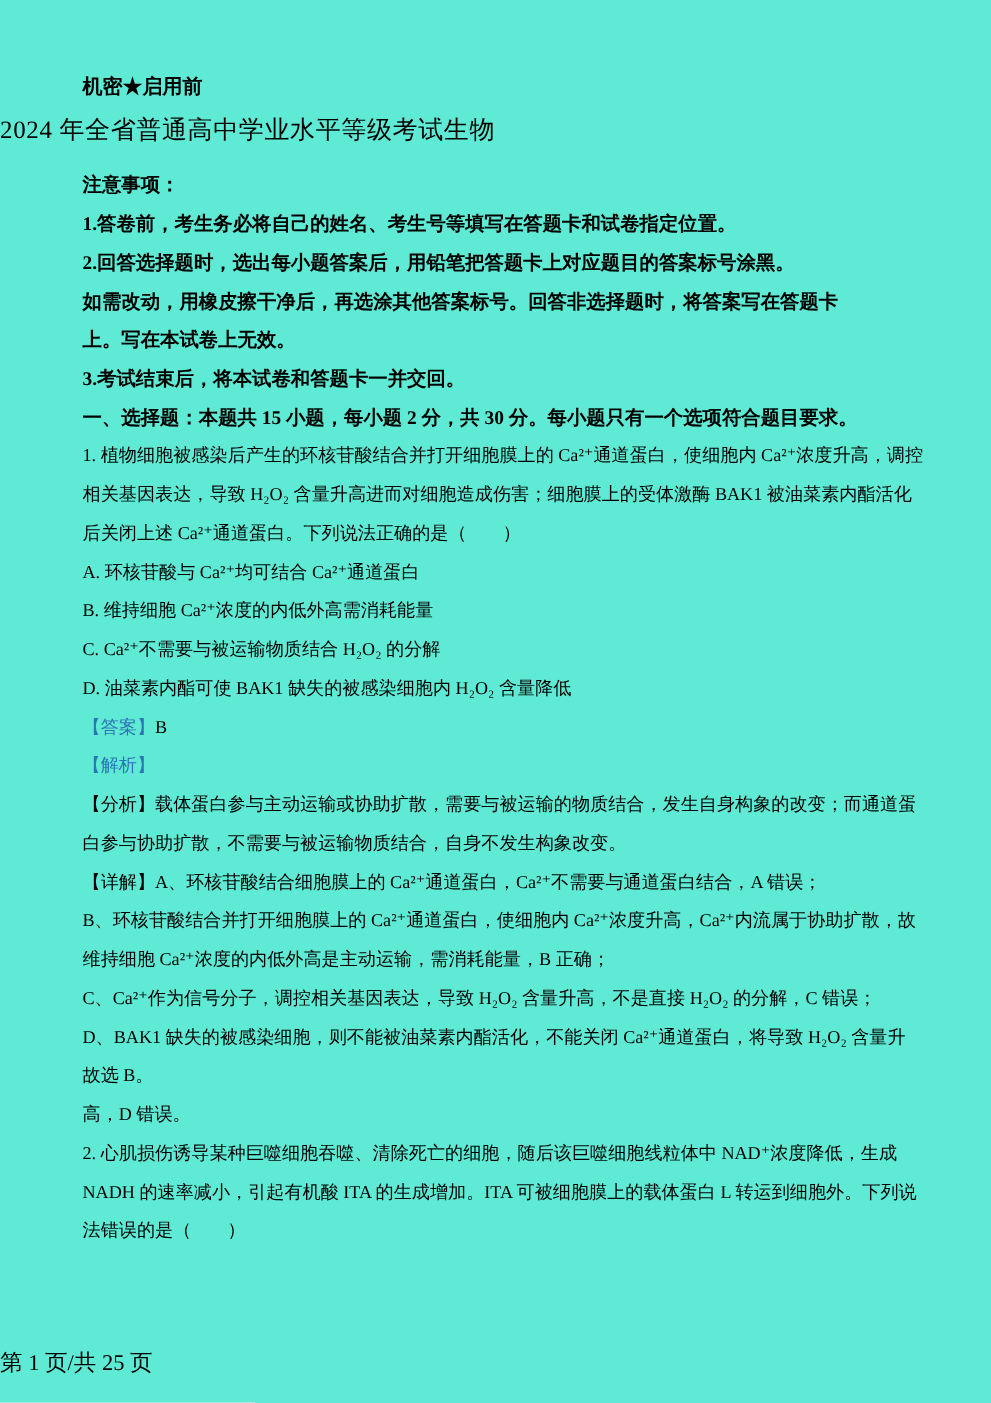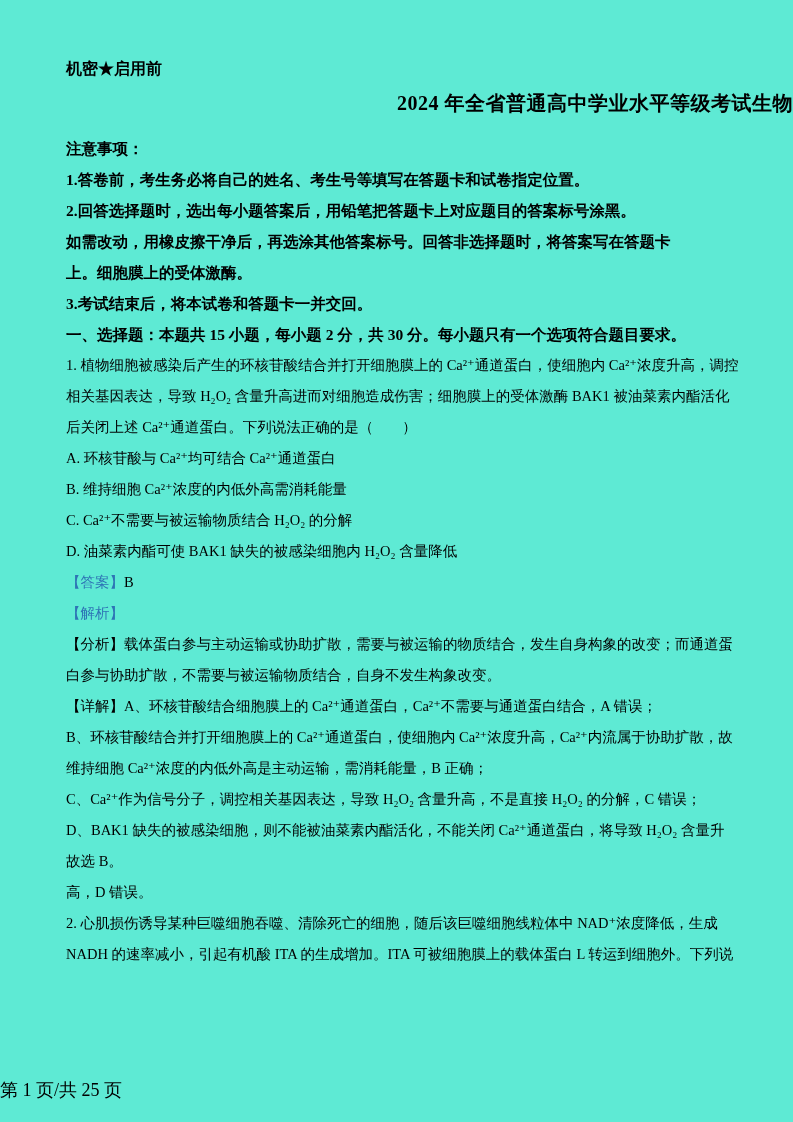--- a/index.html
+++ b/index.html
@@ -12,22 +12,22 @@
     font-family:"Liberation Serif","DejaVu Serif",serif;
     overflow:hidden;
   }
   .confidential{
     position:absolute;left:66px;top:59px;
     font-size:16px;font-weight:bold;
     white-space:nowrap;
   }
   .title{
     position:absolute;left:0;top:90px;width:100%;
-    text-align:right;
-    font-size:20px;font-weight:bold;
+    text-align:left;
+    font-size:20px;font-weight:normal;
     letter-spacing:0.5px;
     white-space:nowrap;
   }
   .body-text{
     position:absolute;left:66px;top:133px;width:663px;
     font-size:14.5px;line-height:31px;
   }
   .body-text div{white-space:nowrap;}
   .bold-block{font-weight:bold;font-size:15.5px;}
   .blue{color:#2e74b5;}
@@ -49,21 +49,21 @@
 
     <div class="bold-block">注意事项：</div>
 
     <div class="bold-block">
         <div>1.答卷前，考生务必将自己的姓名、考生号等填写在答题卡和试卷指定位置。</div>
       </div>
 
     <div class="bold-block">
         <div>2.回答选择题时，选出每小题答案后，用铅笔把答题卡上对应题目的答案标号涂黑。</div>
         <div>如需改动，用橡皮擦干净后，再选涂其他答案标号。回答非选择题时，将答案写在答题卡</div>
-        <div>上。细胞膜上的受体激酶。</div>
+        <div>上。写在本试卷上无效。</div>
       </div>
 
     <div class="bold-block">
         <div>3.考试结束后，将本试卷和答题卡一并交回。</div>
       </div>
 
     <div class="bold-block">一、选择题：本题共 15 小题，每小题 2 分，共 30 分。每小题只有一个选项符合题目要求。</div>
 
     <div>
         <div>1. 植物细胞被感染后产生的环核苷酸结合并打开细胞膜上的 Ca²⁺通道蛋白，使细胞内 Ca²⁺浓度升高，调控</div>
@@ -98,19 +98,20 @@
         <div>维持细胞 Ca²⁺浓度的内低外高是主动运输，需消耗能量，B 正确；</div>
         <div>C、Ca²⁺作为信号分子，调控相关基因表达，导致 H₂O₂ 含量升高，不是直接 H₂O₂ 的分解，C 错误；</div>
         <div>D、BAK1 缺失的被感染细胞，则不能被油菜素内酯活化，不能关闭 Ca²⁺通道蛋白，将导致 H₂O₂ 含量升</div>
         <div>故选 B。</div>
         <div>高，D 错误。</div>
       </div>
 
     <div>
         <div>2. 心肌损伤诱导某种巨噬细胞吞噬、清除死亡的细胞，随后该巨噬细胞线粒体中 NAD⁺浓度降低，生成</div>
         <div>NADH 的速率减小，引起有机酸 ITA 的生成增加。ITA 可被细胞膜上的载体蛋白 L 转运到细胞外。下列说</div>
+        <div>法错误的是（　　）</div>
       </div>
 
   </div>
 
   <div class="footer">第 1 页/共 25 页</div>
 
 </div>
 
 </body></html>

